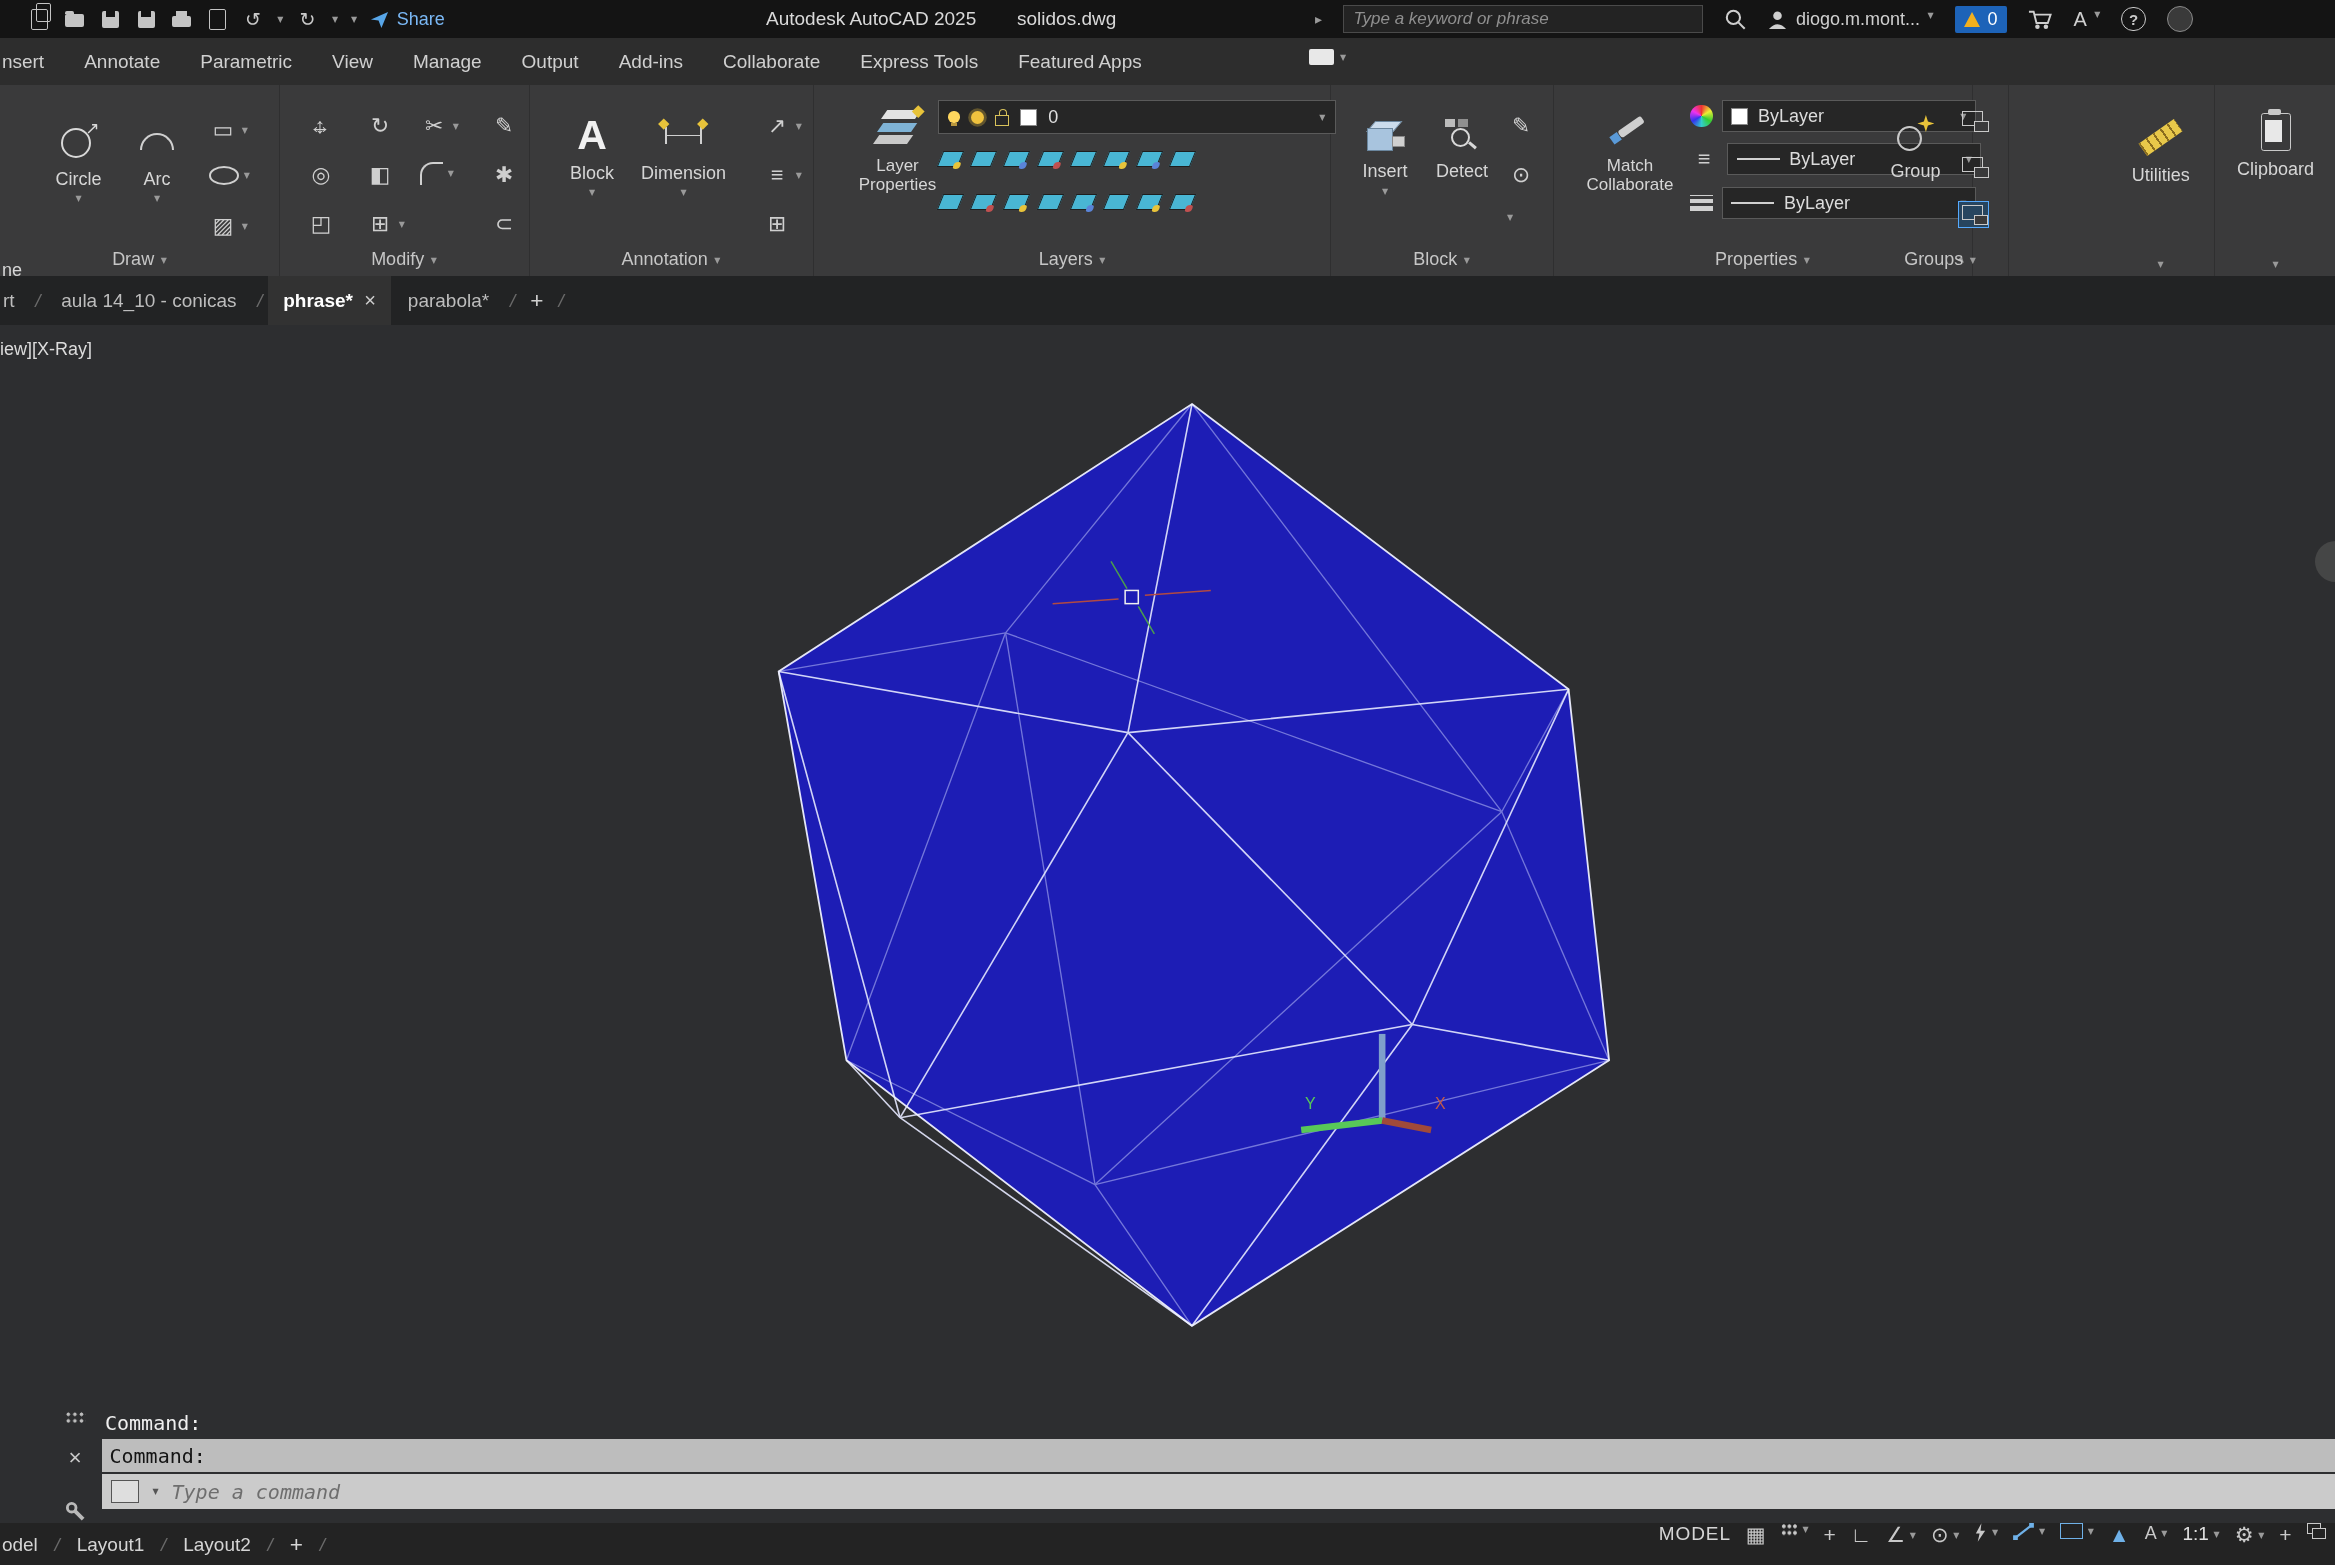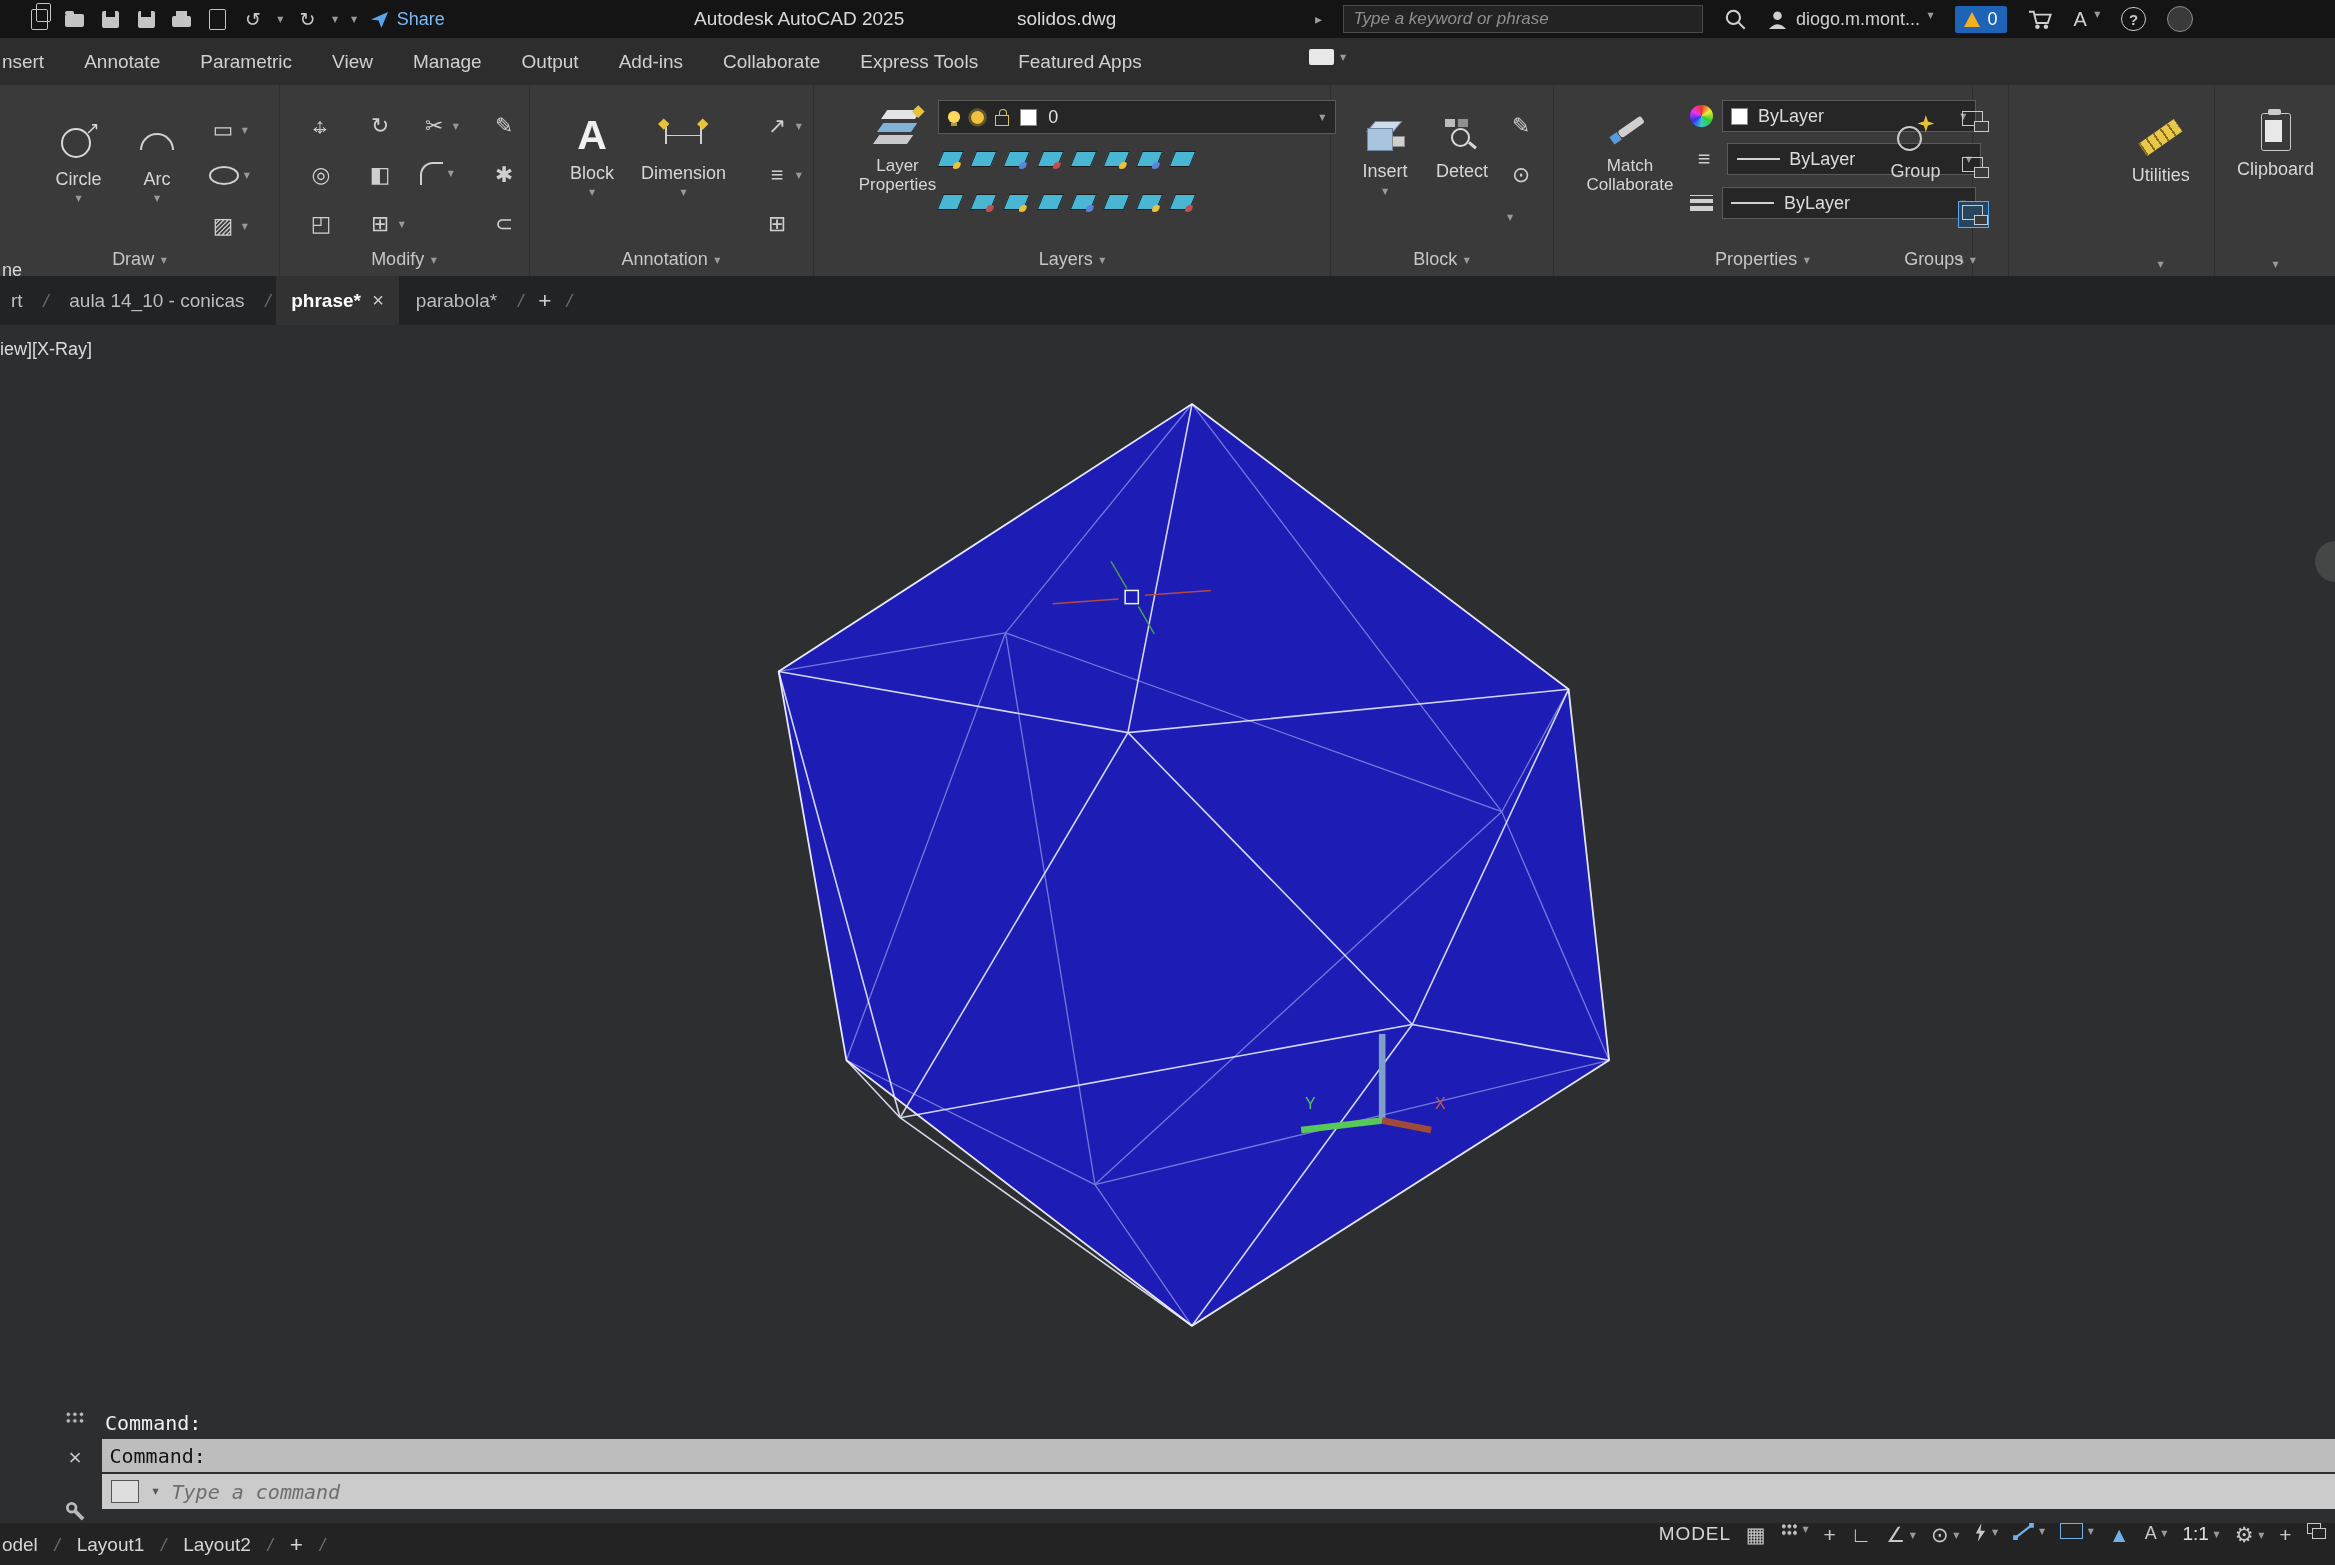--- a/index.html
+++ b/index.html
@@ -225,21 +225,21 @@
     <span class="qicon">↻</span>
     <span class="caret">▾</span>
     <span class="caret">▾</span>
     <span class="share">
       <svg width="19" height="19" viewBox="0 0 20 20">
           <polygon points="1,10 19,2 12,19 9,11" fill="#58a6e8"></polygon>
         </svg>
       <span>Share</span>
     </span>
   </div>
-  <span class="title-center" style="left:694px">Autodesk AutoCAD 2025</span>
+  <span class="title-center" style="left:766px">Autodesk AutoCAD 2025</span>
   <span class="title-center" style="left:1017px">solidos.dwg</span>
   <div class="tb-right">
     <span class="caret" style="font-size:14px">▸</span>
     <span class="searchbox">
         <span>Type a keyword or phrase</span>
       </span>
     <svg width="22.6" height="22.6" viewBox="0 0 24 24">
         <circle cx="10" cy="10" r="7" stroke="#cfcfcf" stroke-width="2.2" fill="none"></circle>
         <line x1="15" y1="15" x2="22" y2="22" stroke="#cfcfcf" stroke-width="2.2"></line>
       </svg>
@@ -580,21 +580,21 @@
         </span>
       <span>Clipboard</span>
     </div>
     <div class="plabel">
         <span class="caret">▾</span>
       </div>
   </div>
 </div>
 
 <div class="ftabs">
-  <span class="ftab" style="padding-left:11px">rt</span>
+  <span class="ftab" style="padding-left:3px">rt</span>
   <span class="fsep">/</span>
   <span class="ftab">aula 14_10 - conicas</span>
   <span class="fsep">/</span>
   <span class="ftab active">
     <span>phrase*</span>
     <span class="fclose">×</span>
   </span>
   <span class="ftab">parabola*</span>
   <span class="fsep">/</span>
   <span class="addtab">+</span>

